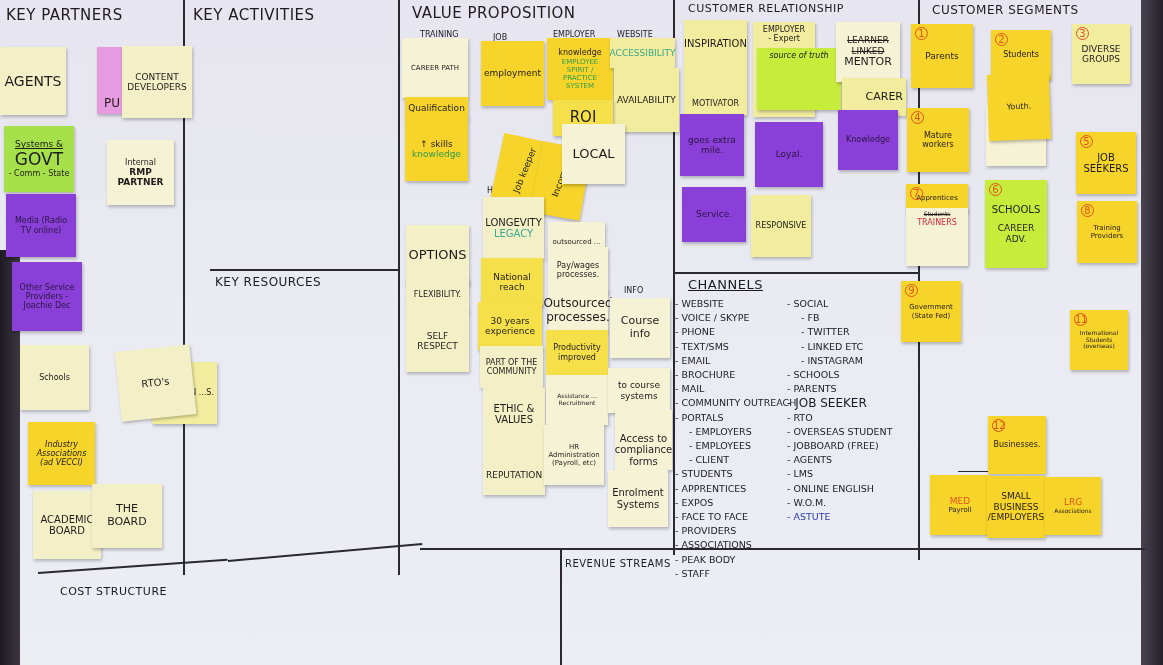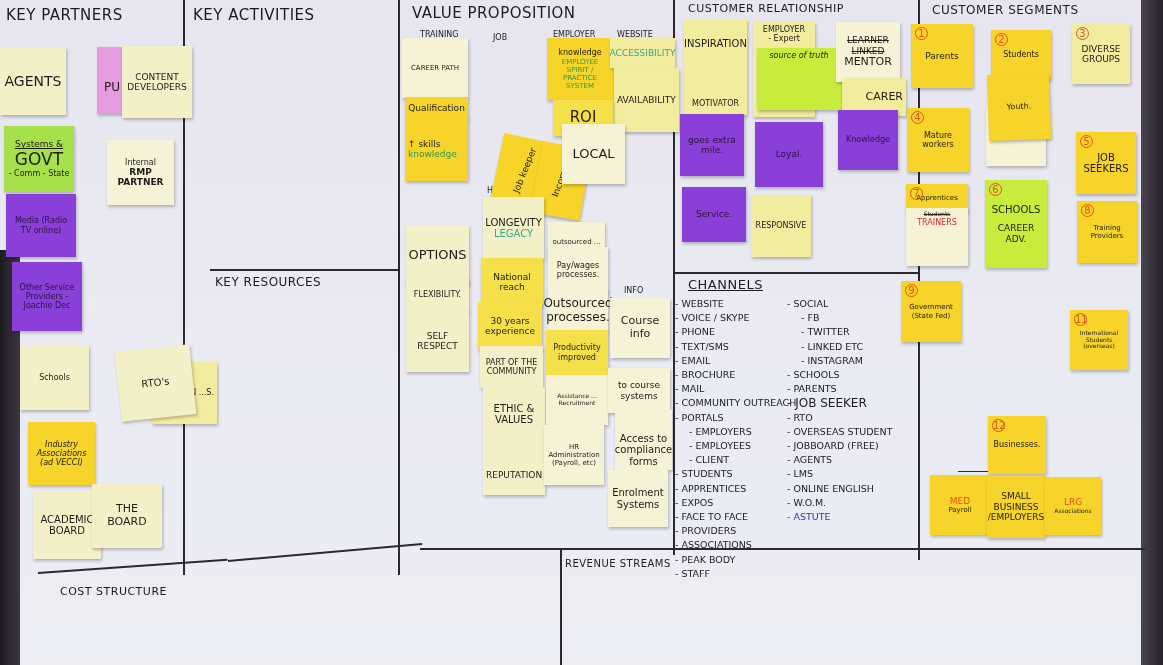--- a/index.html
+++ b/index.html
@@ -89,21 +89,21 @@
   <div class="sub-title" style="left:420px; top:30px;">TRAINING</div>
   <div class="sub-title" style="left:493px; top:33px;">JOB</div>
   <div class="sub-title" style="left:553px; top:30px;">EMPLOYER</div>
   <div class="sub-title" style="left:617px; top:30px;">WEBSITE</div>
   <div class="sub-title" style="left:624px; top:286px;">INFO</div>
   <div class="sub-title" style="left:487px; top:186px;">H</div>
 
   <div class="note c-cream" style="left:0; top:47px; width:66px; height:68px; font-size:14px;">
       <span class="t">AGENTS</span>
     </div>
-  <div class="note c-pink" style="left:97px; top:47px; width:30px; height:67px; font-size:12px; justify-content:center; padding-top:18px;">
+  <div class="note c-pink" style="left:97px; top:47px; width:30px; height:67px; font-size:12px; justify-content:flex-end; padding-top:18px;">
       <span class="t">PU</span>
     </div>
   <div class="note c-cream" style="left:122px; top:46px; width:70px; height:72px; font-size:9px;">
       <span class="t">CONTENT DEVELOPERS</span>
     </div>
   <div class="note c-green" style="left:4px; top:126px; width:70px; height:66px;">
     <span class="t" style="font-size:9px; text-decoration:underline;">Systems &amp;</span>
     <span class="t" style="font-size:17px;">GOVT</span>
     <span class="t" style="font-size:8px;">- Comm - State</span>
   </div>
@@ -135,24 +135,27 @@
   <div class="note c-cream" style="left:92px; top:484px; width:70px; height:64px; font-size:11px;">
       <span class="t">THE BOARD</span>
     </div>
 
   <div class="note c-ivory" style="left:402px; top:38px; width:66px; height:60px; font-size:7px;">
       <span class="t">CAREER PATH</span>
     </div>
   <div class="note c-yellow" style="left:405px; top:97px; width:63px; height:22px; font-size:9px;">
       <span class="t">Qualification</span>
     </div>
-  <div class="note c-yellow" style="left:405px; top:117px; width:63px; height:64px; font-size:9px; align-items:flex-start;">
+  <div class="note c-yellow" style="left:405px; top:117px; width:63px; height:64px; font-size:9px; align-items:center;">
     <span class="t">↑ skills</span>
     <span class="t green-ink">knowledge</span>
   </div>
+  <div class="note c-yellow" style="left:481px; top:41px; width:63px; height:65px; font-size:9px;">
+      <span class="t">employment</span>
+    </div>
   <div class="note c-yellow" style="left:547px; top:38px; width:66px; height:62px; font-size:8px;">
     <span class="t">knowledge</span>
     <span class="t green-ink" style="font-size:7px;">EMPLOYEE SPIRIT / PRACTICE SYSTEM</span>
   </div>
   <div class="note c-pale" style="left:610px; top:38px; width:65px; height:30px; font-size:9px;">
       <span class="t teal-ink">ACCESSIBILITY</span>
     </div>
   <div class="note c-pale" style="left:614px; top:68px; width:65px; height:64px; font-size:9px; align-items:flex-start;">
       <span class="t">AVAILABILITY</span>
     </div>

